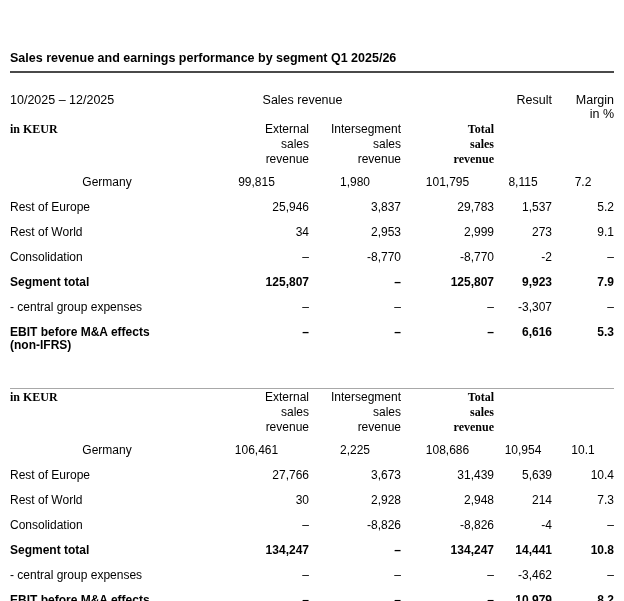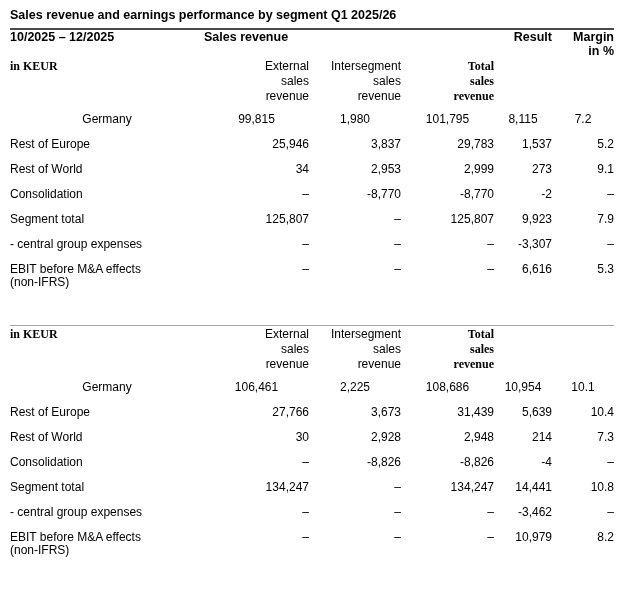--- a/index.html
+++ b/index.html
@@ -3,35 +3,35 @@
 <meta charset="utf-8">
 <style>
   html,body { margin:0; padding:0; }
   body {
     width:624px; height:601px; box-sizing:border-box;
     padding:8px 10px 0 10px;
     background:#ffffff; color:#000;
     font-family:"Liberation Sans", sans-serif;
     font-size:12px;
   }
-  .title { font-size:12.5px; font-weight:bold; }
+  .title { font-size:12.5px; font-weight:bold;margin-top:43px; }
   .rule-dark { border:none; border-top:2px solid #4a4a4a; margin:6px 0 0 0; }
   .rule-light { border:none; border-top:1px solid #a8a8a8; margin:30px 0 0 0; }
   table { border-collapse:collapse; table-layout:fixed; width:604px; }
   td { font-size:12px; line-height:13px; padding:0; vertical-align:top; }
   .c1{width:194px;} .c2{width:105px;} .c3{width:92px;} .c4{width:93px;} .c5{width:58px;} .c6{width:62px;}
   .num { text-align:right; }
-  .ctr { }
+  .ctr { text-align:center; }
   .b { font-weight:bold;font-family:Liberation Serif, serif; }
   .pre { white-space:pre-line; }
-  tr.hdr td { padding-top:0; font-weight:bold; font-size:12.5px; line-height:14px; }
+  tr.hdr td { padding-top:20px; font-weight:normal; font-size:12.5px; line-height:14px; }
   tr.subhdr td { padding-top:1px; line-height:15px; }
   tr.data td { padding-top:6px; padding-bottom:6px; }
   tr.first td { padding-top:9px;text-align:center; }
-  tr.boldrow td { font-weight:normal; }
+  tr.boldrow td { font-weight:bold; }
 </style>
 </head>
 <body>
 
 <div class="title">Sales revenue and earnings performance by segment Q1 2025/26</div>
 <hr class="rule-dark">
 
 <table>
   <colgroup>
       <col class="c1">

